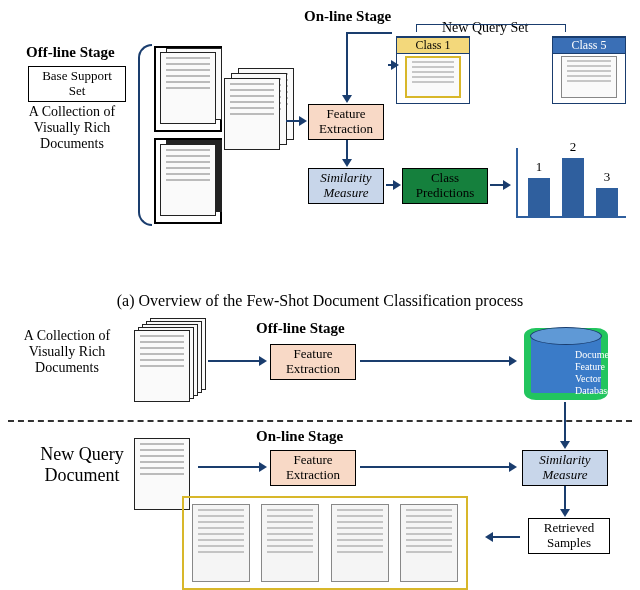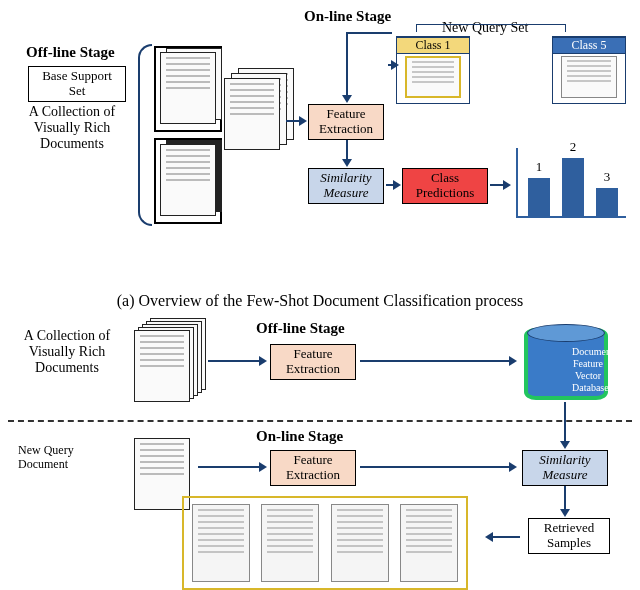--- a/index.html
+++ b/index.html
@@ -35,21 +35,21 @@
     line-height: 1.15;
   }
   .label-free {
     position: absolute;
     text-align: center;
     line-height: 1.15;
   }
   .bold { font-weight: bold; font-size: 15px; }
   .fill-peach { background: #f8d9c6; }
   .fill-blue  { background: #c8d6ea; font-style: italic; }
-  .fill-yellow{ background: #ef4444; }
+  .fill-yellow{ background: #15803d; }
   .fill-blue-hdr { background: #3a6fb6; color: #fff; }
   .fill-yellow-hdr { background: #f3d87b; }
   .thin-border { border: 1px solid #1a3d6e; }
 
   
   .doc-stack { position: absolute; }
   .doc-page {
     position: absolute;
     width: 56px; height: 72px;
     background: #fafafa;
@@ -87,21 +87,21 @@
     width: 22px;
     background: #2f5f9e;
   }
 
   
   .db {
     position: absolute;
     width: 84px;
     height: 72px;
     background: #3a7bc8;
-    border: 4px solid #22c55e;
+    border: 7px solid #22c55e;
     border-radius: 12px / 8px;
     color: #fff;
     text-align: center;
     font-size: 10px;
     padding-top: 14px;
     line-height: 1.2;
     padding-left: 44px;
   }
   .db::before {
     content: "";
@@ -364,21 +364,21 @@
   <div class="arrow h right" style="left:352px; top:40px; width:150px;"></div>
 
   <div class="db" style="left:516px; top:8px;">
     <span>Document Feature Vector Database</span>
   </div>
 
   <div class="dashed" style="left:0; top:100px; width:624px;"></div>
 
   <div class="label-free bold" style="left:248px; top:108px;">On-line Stage</div>
 
-  <div class="label-free" style="left:10px; top:124px; width:100px; text-align:left; font-size:12px;">New Query Document</div>
+  <div class="label-free" style="left:24px; top:124px; width:100px; text-align:center; font-size:18px;">New Query Document</div>
 
   <div class="doc-stack" style="left:126px; top:118px;">
     <div class="doc-page" style="left:0; top:0;">
         <div class="line"></div>
         <div class="line"></div>
         <div class="line"></div>
         <div class="line"></div>
         <div class="line"></div>
         <div class="line"></div>
       </div>

